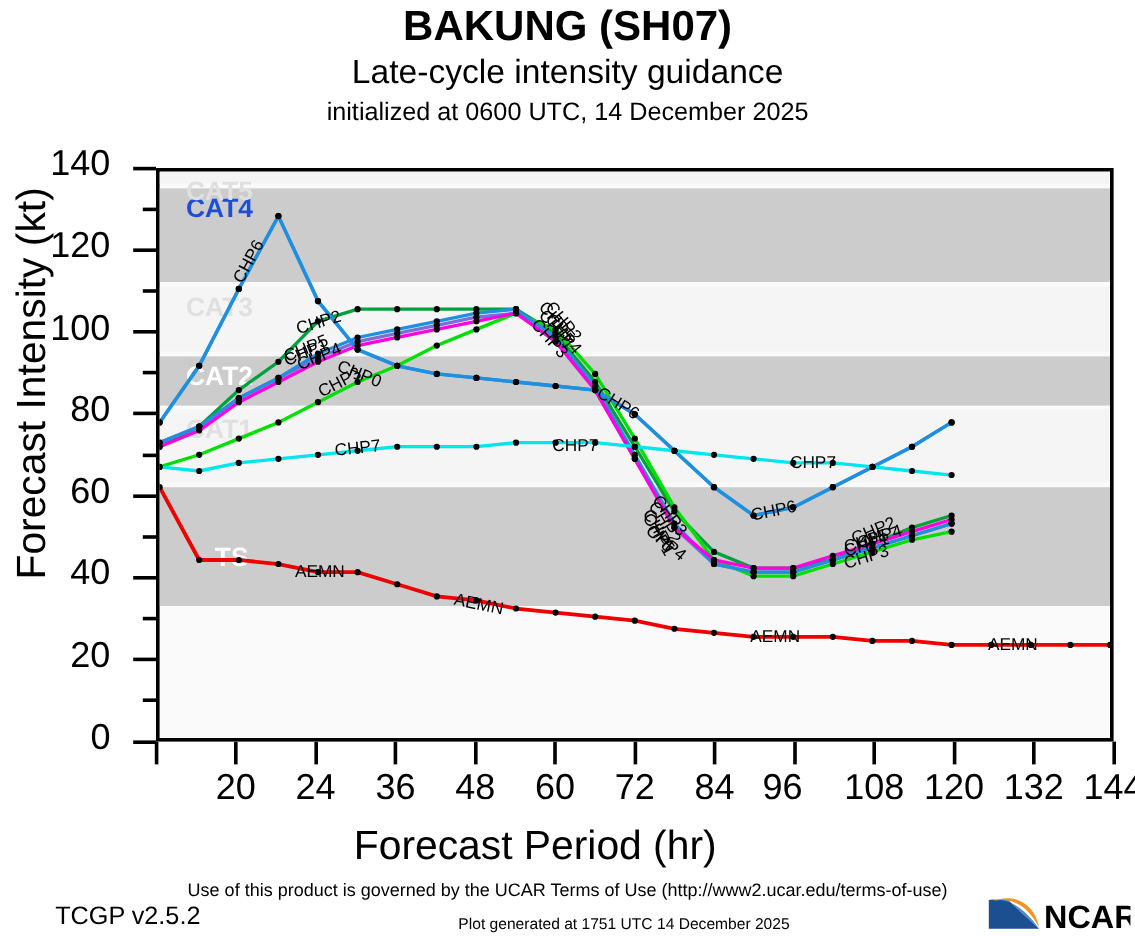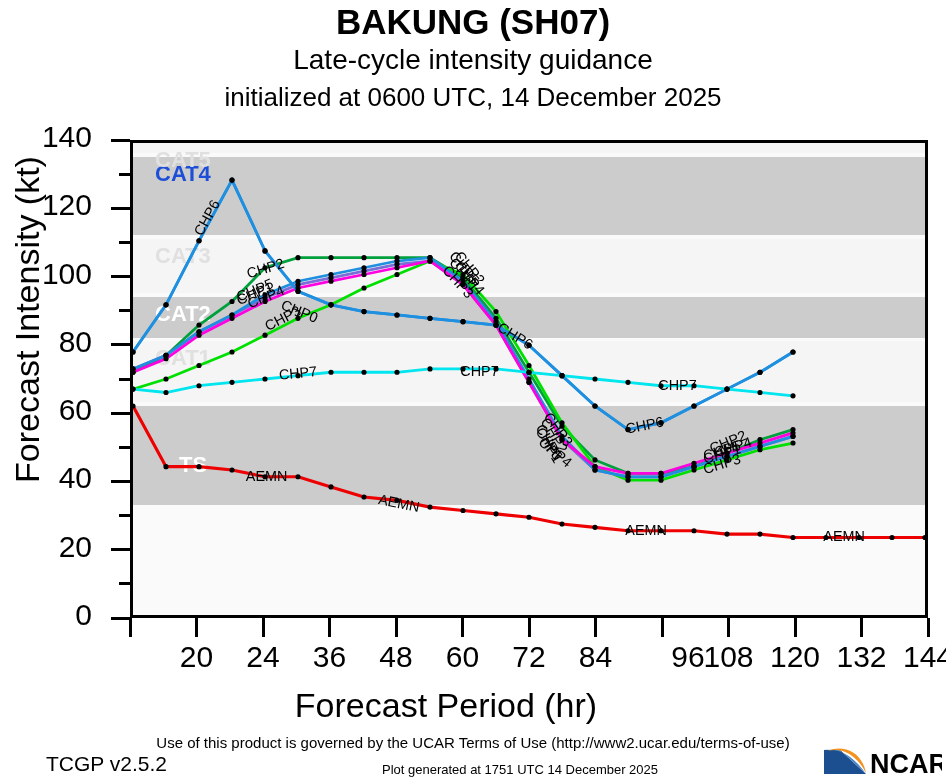--- a/index.html
+++ b/index.html
@@ -1,21 +1,21 @@
 <!DOCTYPE html>
 <html><head>
 <meta charset="utf-8">
 <style>
   html,body{margin:0;padding:0;background:#fff;}
   body{width:946px;height:780px;position:relative;
        font-family:"Liberation Sans","DejaVu Sans",sans-serif;color:#000;overflow:hidden;}
   .abs{position:absolute;}
   #title{top:2px;left:0;width:946px;text-align:center;font-size:35px;font-weight:bold;letter-spacing:0px;}
   #subtitle{top:44px;left:0;width:946px;text-align:center;font-size:28px;}
-  #inittext{top:82px;left:0;width:946px;text-align:center;font-size:26px;}
+  #inittext{top:82px;left:0;width:946px;text-align:center;font-size:21px;}
   #plot{left:130px;top:140px;width:798px;height:478px;border:3px solid #000;
         box-sizing:border-box;background:#fafafa;overflow:hidden;}
   .band{position:absolute;left:0;width:100%;}
   .catlabel{position:absolute;font-size:22px;font-weight:bold;pointer-events:none;}
   svg.lines{position:absolute;left:0;top:0;width:100%;height:100%;overflow:visible;}
   #ylabel{left:-188px;top:300px;width:430px;text-align:center;font-size:34px;
           transform:rotate(-90deg);transform-origin:center center;}
   #xlabel{top:686px;left:0;width:892px;text-align:center;font-size:34px;}
   .ytl{position:absolute;text-align:right;font-size:30px;width:90px;}
   .xtl{position:absolute;text-align:center;font-size:30px;width:80px;}
@@ -71,21 +71,21 @@
     <div class="xtl" style="left: 289.5px; top: 640px;">36</div>
     <div class="tickmark" style="left: 394.5px; top: 618px; width: 3px; height: 19px;"></div>
     <div class="xtl" style="left: 356px; top: 640px;">48</div>
     <div class="tickmark" style="left: 461px; top: 618px; width: 3px; height: 19px;"></div>
     <div class="xtl" style="left: 422.5px; top: 640px;">60</div>
     <div class="tickmark" style="left: 527.5px; top: 618px; width: 3px; height: 19px;"></div>
     <div class="xtl" style="left: 489px; top: 640px;">72</div>
     <div class="tickmark" style="left: 594px; top: 618px; width: 3px; height: 19px;"></div>
     <div class="xtl" style="left: 555.5px; top: 640px;">84</div>
     <div class="tickmark" style="left: 660.5px; top: 618px; width: 3px; height: 19px;"></div>
-    <div class="xtl" style="left: 648px; top: 640px; text-align: center;">96</div>
+    <div class="xtl" style="left: 612px; top: 640px; text-align: center;">96</div>
     <div class="tickmark" style="left: 727px; top: 618px; width: 3px; height: 19px;"></div>
     <div class="xtl" style="left: 688.5px; top: 640px;">108</div>
     <div class="tickmark" style="left: 793.5px; top: 618px; width: 3px; height: 19px;"></div>
     <div class="xtl" style="left: 755px; top: 640px;">120</div>
     <div class="tickmark" style="left: 860px; top: 618px; width: 3px; height: 19px;"></div>
     <div class="xtl" style="left: 821.5px; top: 640px;">132</div>
     <div class="tickmark" style="left: 926.5px; top: 618px; width: 3px; height: 19px;"></div>
     <div class="xtl" style="left: 888px; top: 640px;">144</div>
   </div>
 

